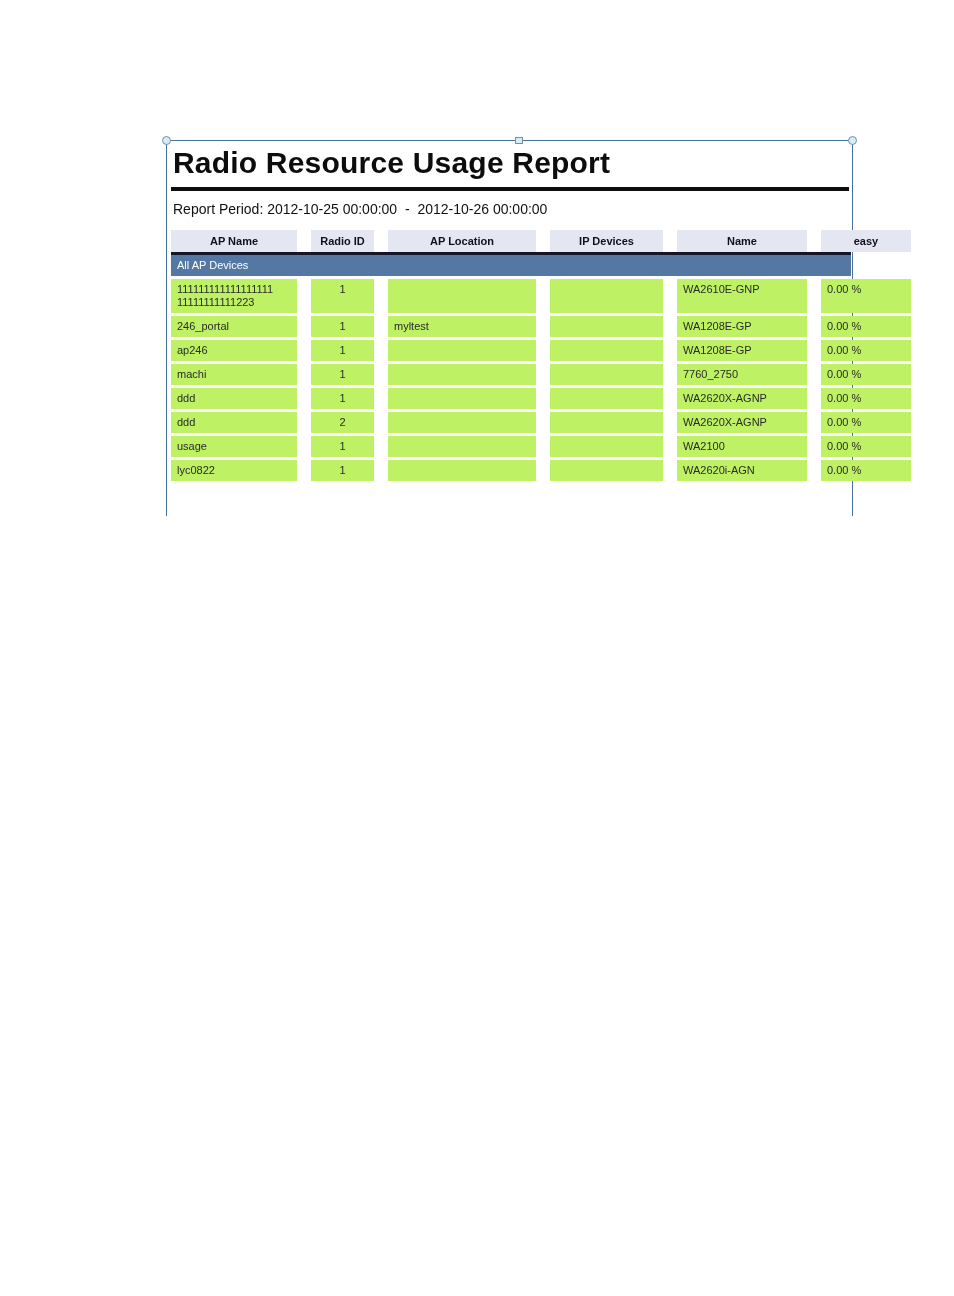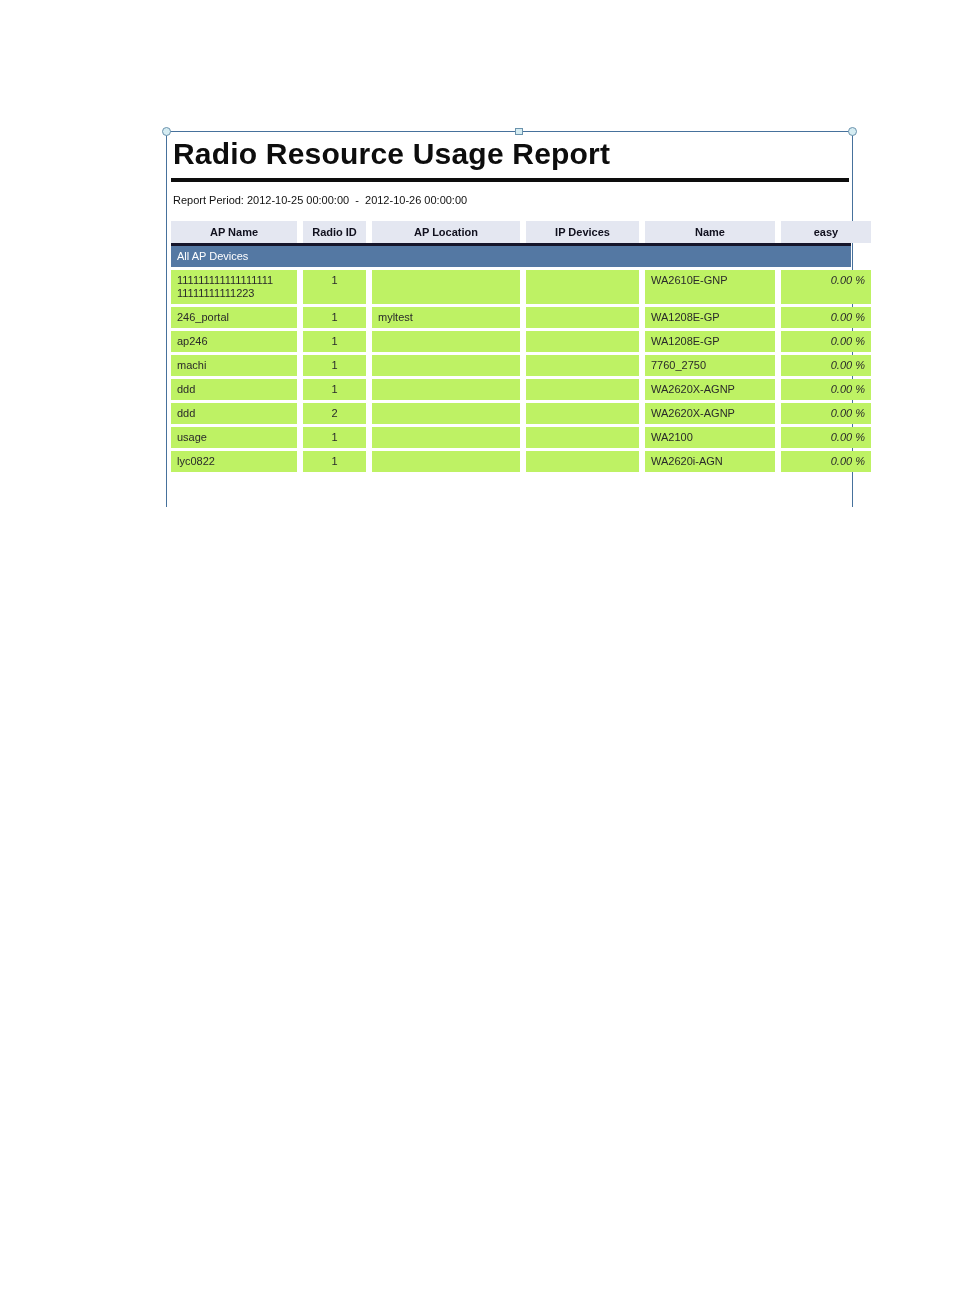--- a/index.html
+++ b/index.html
@@ -7,21 +7,21 @@
   body {
     width: 954px; height: 1296px;
     position: relative;
     font-family: "Liberation Sans", sans-serif;
     overflow: hidden;
   }
 
   
   .image-frame {
     position: absolute;
-    left: 166px; top: 131px;
+    left: 166px; top: 140px;
     width: 687px; height: 376px;
     background: #ffffff;
     border-top: 1px solid #46719c;
     border-left: 1px solid #46719c;
     border-right: 1px solid #46719c;
   }
   .handle {
     position: absolute;
     background: #d5ecf2;
     border: 1px solid #6b93ad;
@@ -42,33 +42,33 @@
     letter-spacing: 0.2px;
     line-height: 36px;
     padding-left: 2px;
   }
   .title-rule {
     height: 4px;
     background: #0d0d0d;
     margin: 6px 0 9px 0;
   }
   .meta {
-    font-size: 11px;
+    font-size: 14px;
     color: #111111;
     line-height: 19px;
     padding-left: 2px;
     white-space: pre-wrap;
   }
 
   
   .usage-table { margin-top: 11px; width: 680px; }
   .trow {
     display: grid;
     grid-template-columns: 126px 63px 148px 113px 130px 90px;
-    column-gap: 6px;
+    column-gap: 14px;
   }
   .cell {
     background: #bef264;
     font-size: 11px;
     line-height: 13px;
     color: #2a2a2a;
     padding: 4px 6px;
     min-height: 21px;
     white-space: pre-line;
     overflow: hidden;
@@ -86,21 +86,21 @@
     color: #ffffff;
     font-weight: normal;
     font-size: 11px;
     line-height: 13px;
     padding: 4px 6px;
     min-height: 21px;
     margin-bottom: 3px;
   }
   .body-rows .trow { margin-bottom: 3px; }
   .cell.c-radio { text-align: center; }
-  .cell.c-usage { text-align: right; font-style: italic; }
+  .cell.c-usage { text-align: left; }
 </style>
 </head>
 <body>
 
 <div class="image-frame">
   <div class="handle round h-tl"></div>
   <div class="handle square h-tm"></div>
   <div class="handle round h-tr"></div>
 
   <div class="report">

